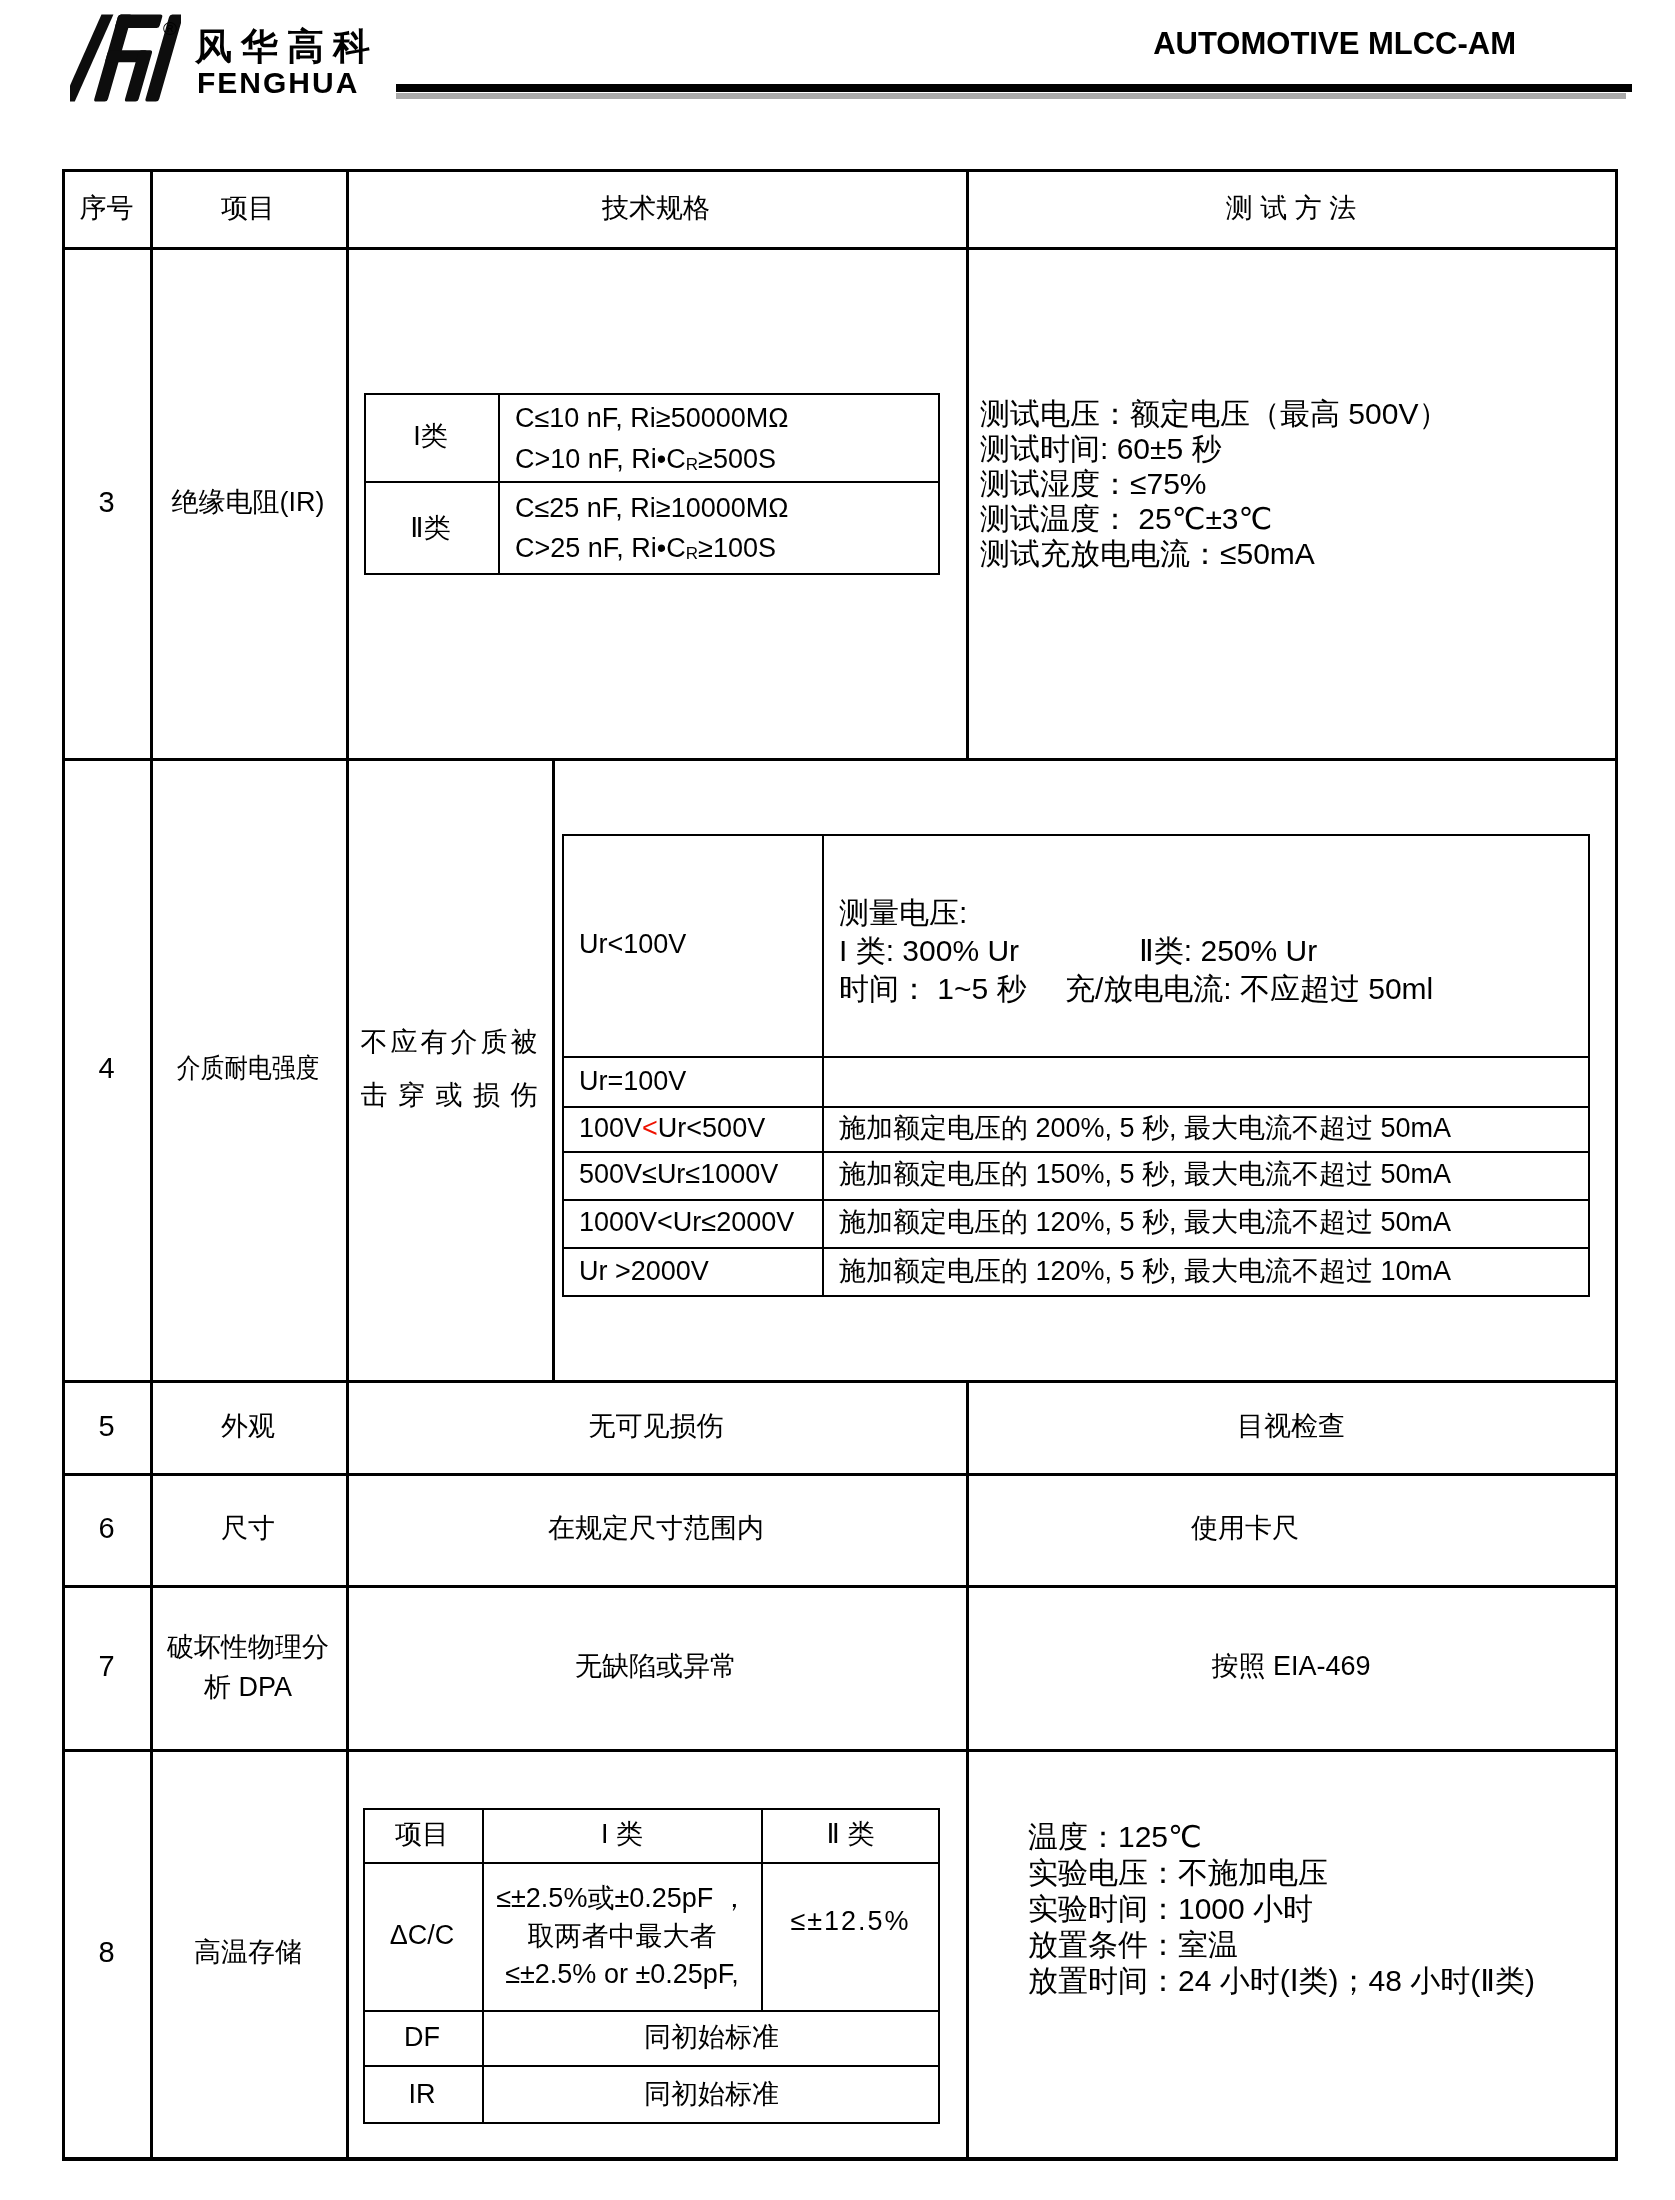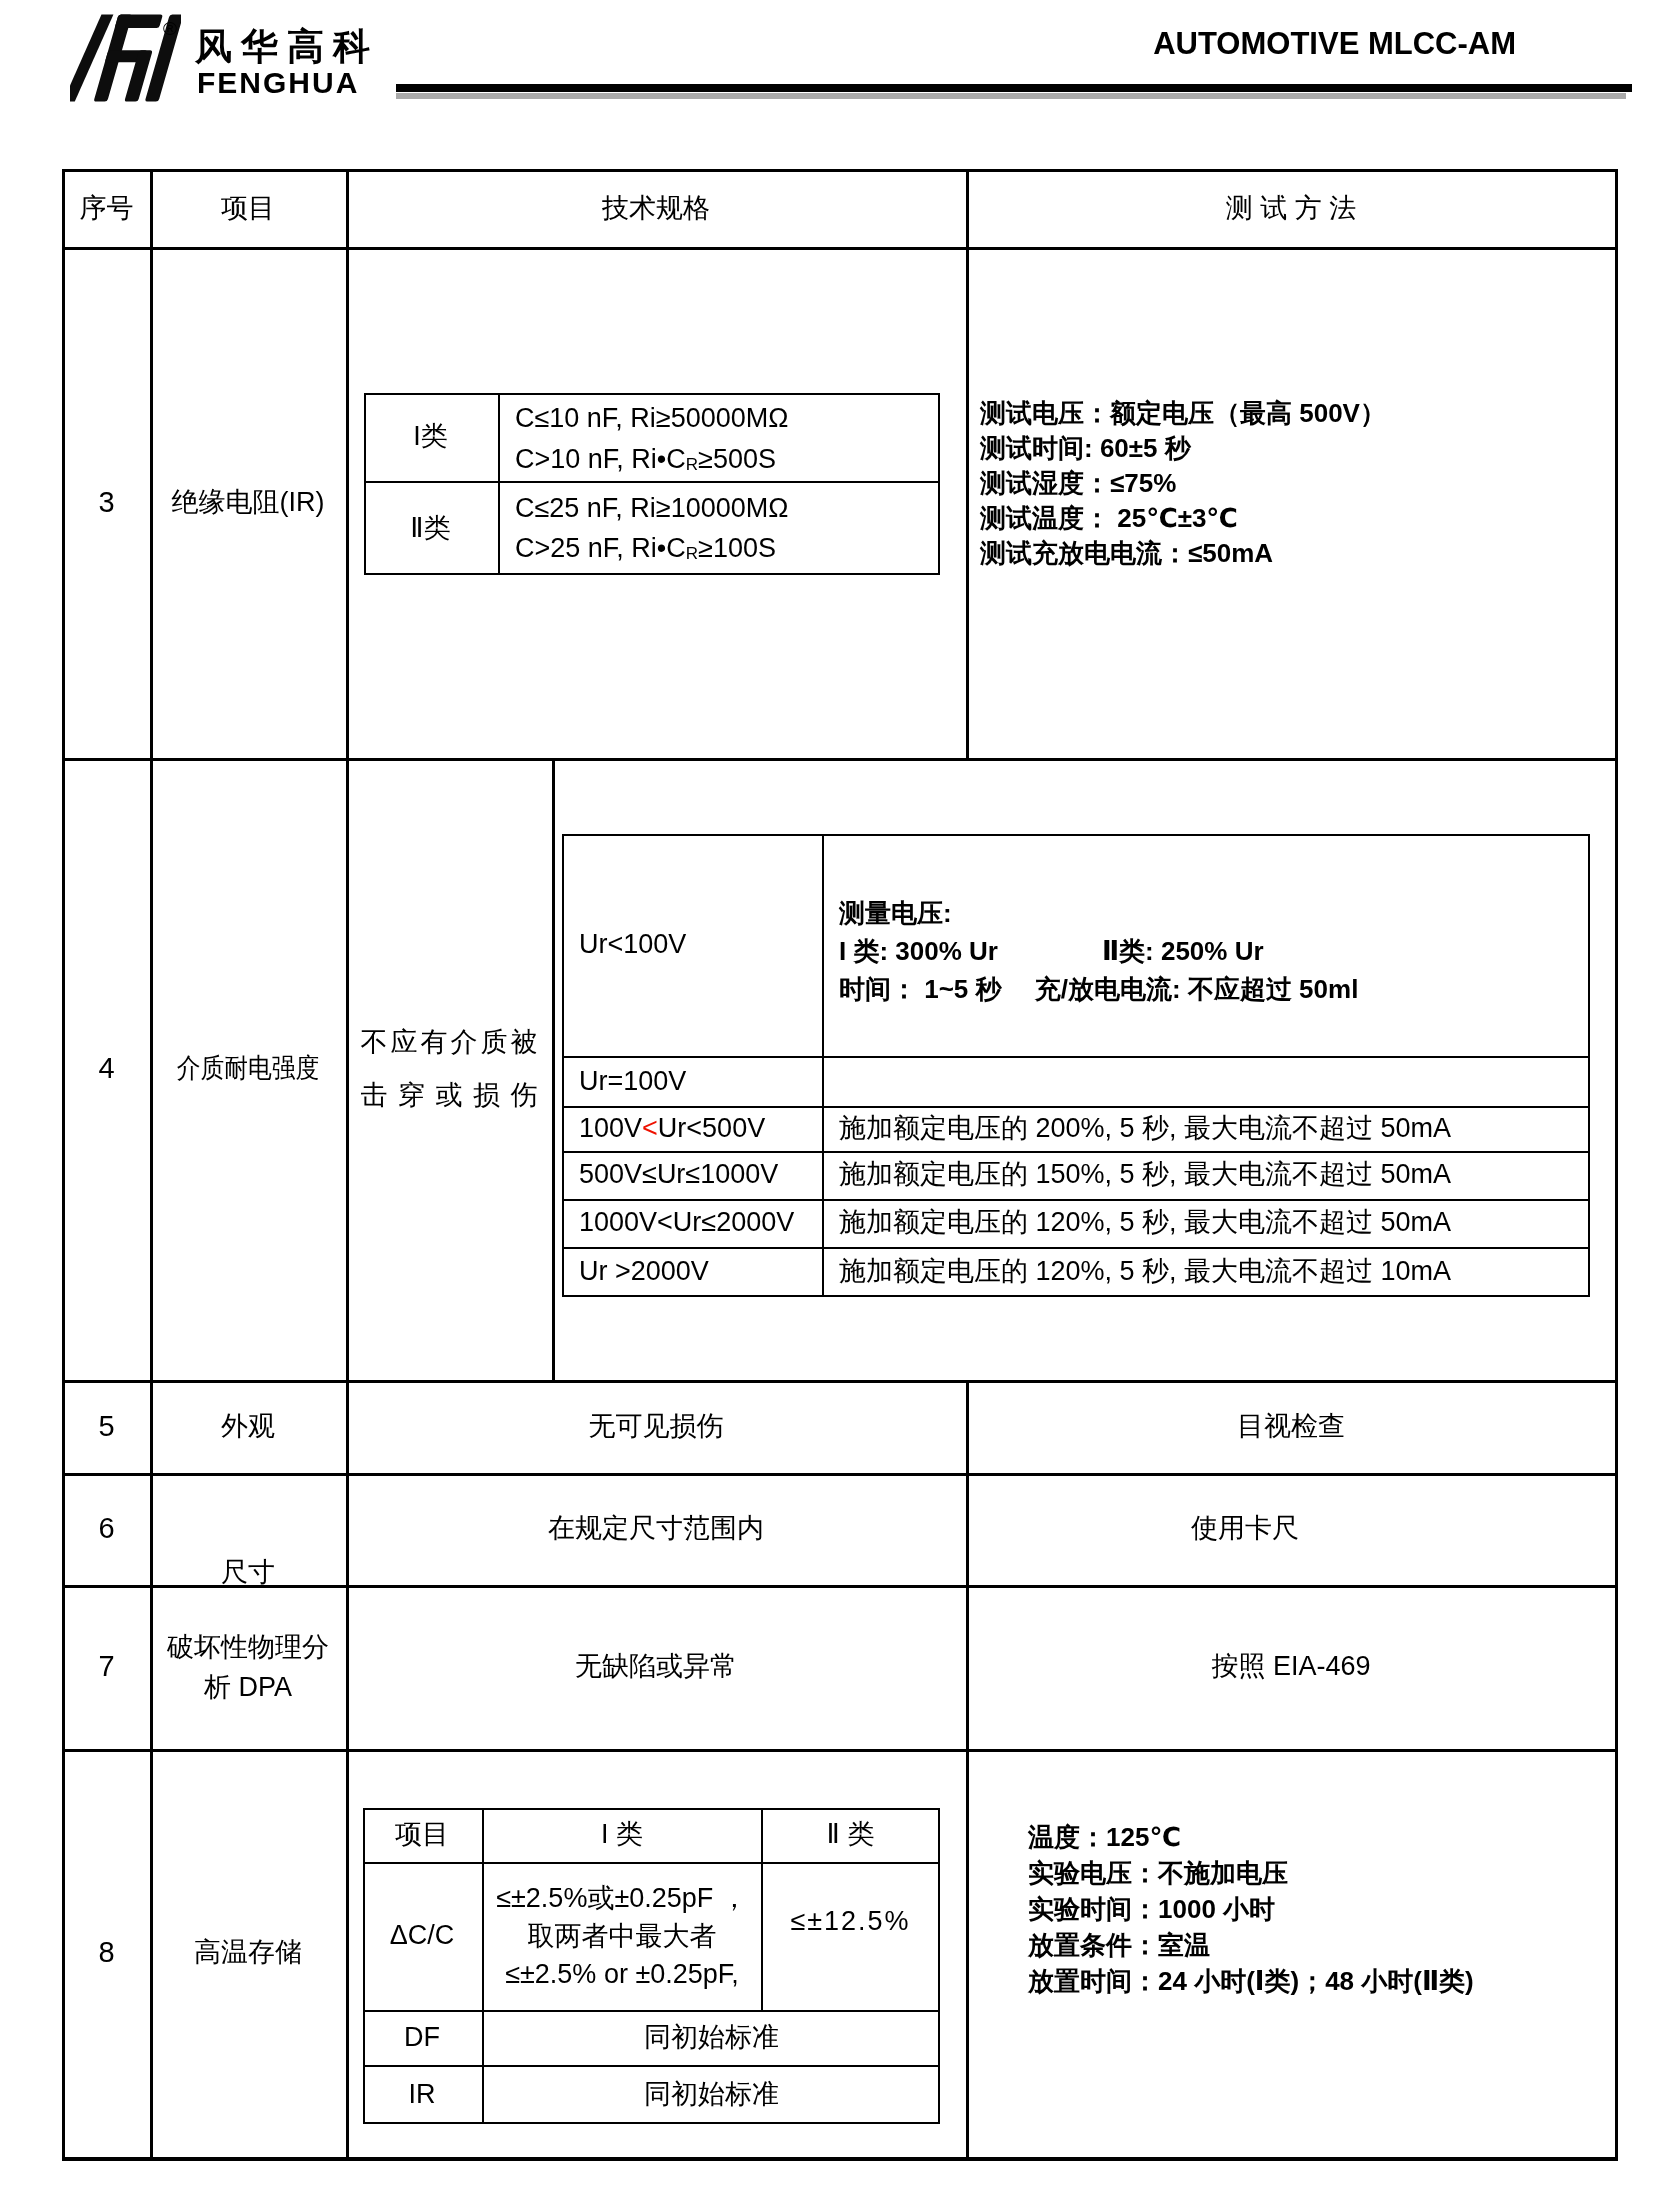--- a/index.html
+++ b/index.html
@@ -5,21 +5,21 @@
   html,body{margin:0;padding:0;background:#fff;}
   .page{position:relative;width:1676px;height:2201px;background:#ffffff;overflow:hidden;
         font-family:"Liberation Sans","DejaVu Sans",sans-serif;color:#000;}
   .abs{position:absolute;}
   .hline{position:absolute;background:#000;height:3px;}
   .vline{position:absolute;background:#000;width:3px;}
   .cell{position:absolute;display:flex;align-items:center;justify-content:center;
         font-size:27px;line-height:1.3;text-align:center;}
   .cell.left{justify-content:flex-start;text-align:left;}
   .innerbox{position:absolute;border:2px solid #000;box-sizing:border-box;}
-  .lines{position:absolute;font-size:26px;font-weight:bold;}
+  .lines{position:absolute;font-size:30px;}
   .lines > div{white-space:pre;}
   .sub{font-size:17px;position:relative;top:5px;}
   .brand-cn{font-size:37px;font-weight:bold;letter-spacing:9px;white-space:nowrap;}
   .brand-en{font-size:30px;font-weight:bold;letter-spacing:2px;white-space:nowrap;}
   .doc-title{font-size:31px;font-weight:bold;white-space:nowrap;}
   .condensed{transform:scaleX(0.88);transform-origin:center;}
   .just{text-align:justify;text-align-last:justify;}
 </style>
 </head>
 <body>
@@ -135,21 +135,21 @@
 
   <div class="cell left" style="left:579px;top:1247px;width:229px;height:50px;">Ur &gt;2000V</div>
   <div class="cell left" style="left:839px;top:1247px;width:736px;height:50px;">施加额定电压的 120%, 5 秒, 最大电流不超过 10mA</div>
 
   <div class="cell" style="left:62px;top:1380px;width:89px;height:93px;font-size:29px;">5</div>
   <div class="cell" style="left:150px;top:1380px;width:196px;height:93px;">外观</div>
   <div class="cell" style="left:346px;top:1380px;width:620px;height:93px;">无可见损伤</div>
   <div class="cell" style="left:966px;top:1380px;width:650px;height:93px;">目视检查</div>
 
   <div class="cell" style="left:62px;top:1473px;width:89px;height:112px;font-size:29px;">6</div>
-  <div class="cell" style="left:150px;top:1473px;width:196px;height:112px;margin-top:44px;">尺寸</div>
+  <div class="cell" style="left:150px;top:1473px;width:196px;height:112px;">尺寸</div>
   <div class="cell" style="left:346px;top:1473px;width:620px;height:112px;">在规定尺寸范围内</div>
   <div class="cell" style="left:920px;top:1473px;width:650px;height:112px;">使用卡尺</div>
 
   <div class="cell" style="left:62px;top:1585px;width:89px;height:164px;font-size:29px;">7</div>
   <div class="cell" style="left:150px;top:1585px;width:196px;height:164px;">
     <div style="width:174px;line-height:40px;">破坏性物理分析 DPA</div>
   </div>
   <div class="cell" style="left:346px;top:1585px;width:620px;height:164px;">无缺陷或异常</div>
   <div class="cell" style="left:966px;top:1585px;width:650px;height:164px;">按照 EIA-469</div>
 

